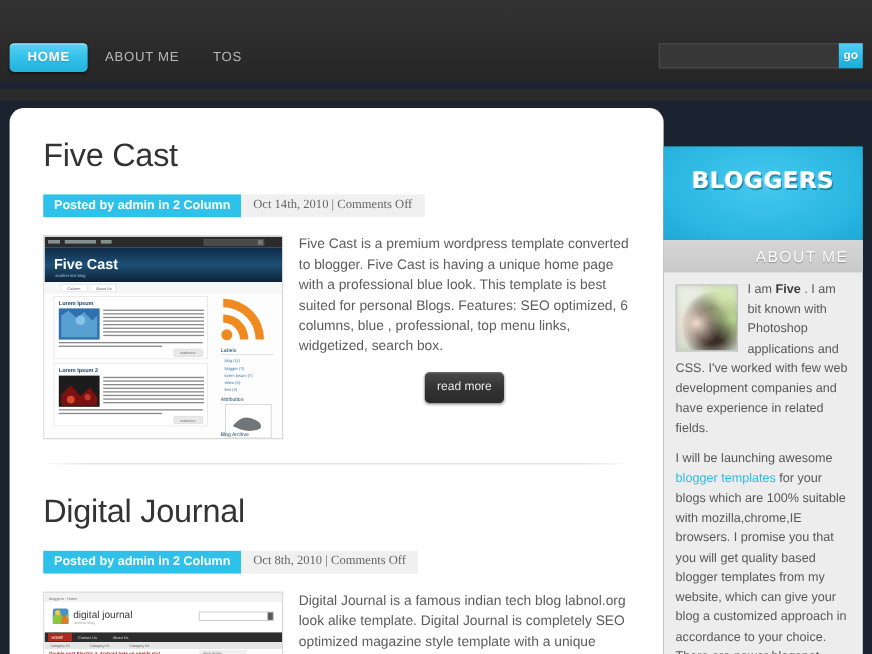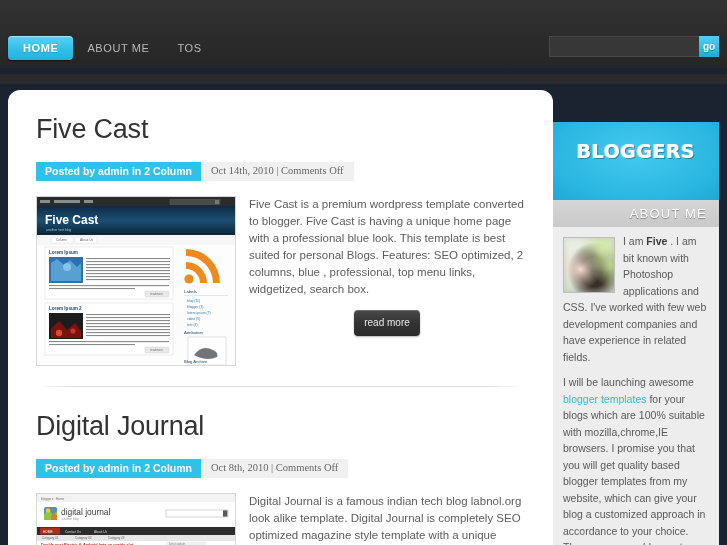--- a/index.html
+++ b/index.html
@@ -304,21 +304,21 @@
                 <text x="150" y="123">video (5)</text>
               <text x="150" y="129">test (4)</text>
             </g>
             <text x="147" y="137" font-family="Liberation Sans, sans-serif" font-size="4.2" fill="#17456b">Attribution</text>
             <rect x="151" y="140" width="38" height="28" fill="#ffffff" stroke="#cccccc" stroke-width=".6"></rect>
             <path d="M157 158 Q165 147 176 153 Q182 156 180 160 Q170 165 157 158 Z" fill="#4d5358" opacity=".8"></path>
             <text x="147" y="166" font-family="Liberation Sans, sans-serif" font-size="4.2" fill="#17456b">Blog Archive</text>
           </svg>
         </div>
         <div class="post-text">
-          <div>Five Cast is a premium wordpress template converted to blogger. Five Cast is having a unique home page with a professional blue look. This template is best suited for personal Blogs. Features: SEO optimized, 2 columns, blue , professional, top menu links, widgetized, search box.</div>
+          <div>Five Cast is a premium wordpress template converted to blogger. Five Cast is having a unique home page with a professional blue look. This template is best suited for personal Blogs. Features: SEO optimized, 6 columns, blue , professional, top menu links, widgetized, search box.</div>
           <div class="readmore-wrap">
             <span class="readmore">read more</span>
           </div>
         </div>
       </div>
     </div>
 
     <div class="divider"></div>
 
     <div class="post">

